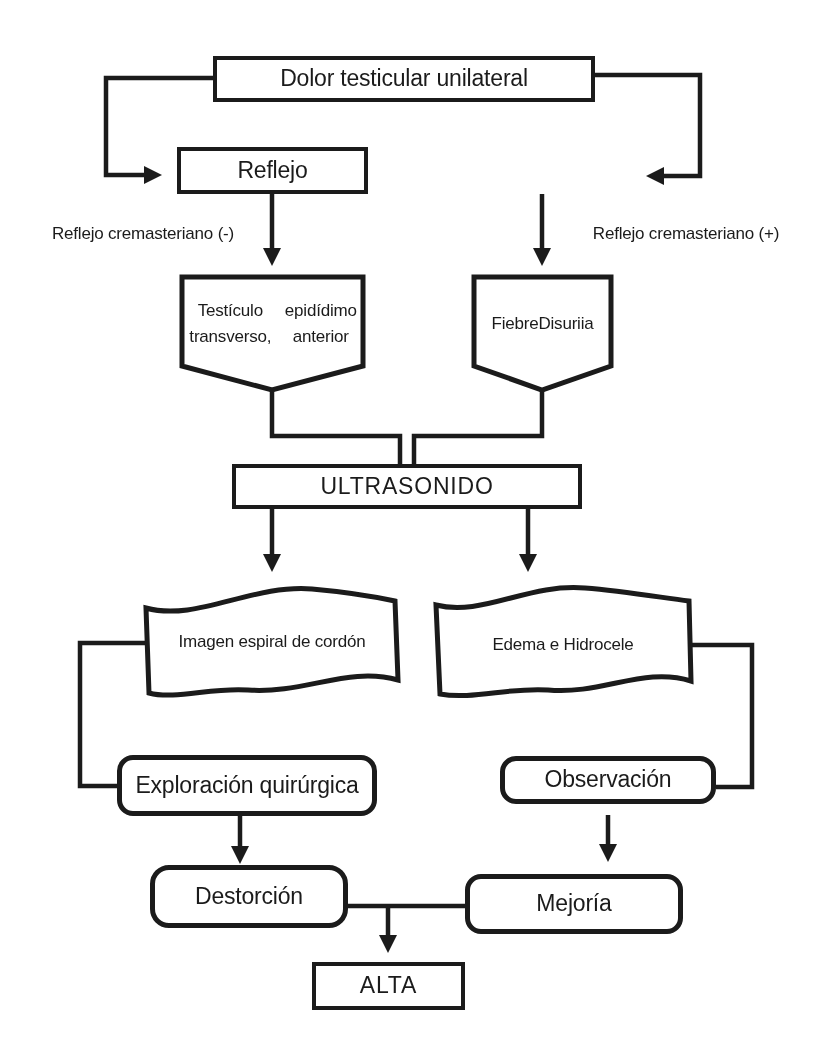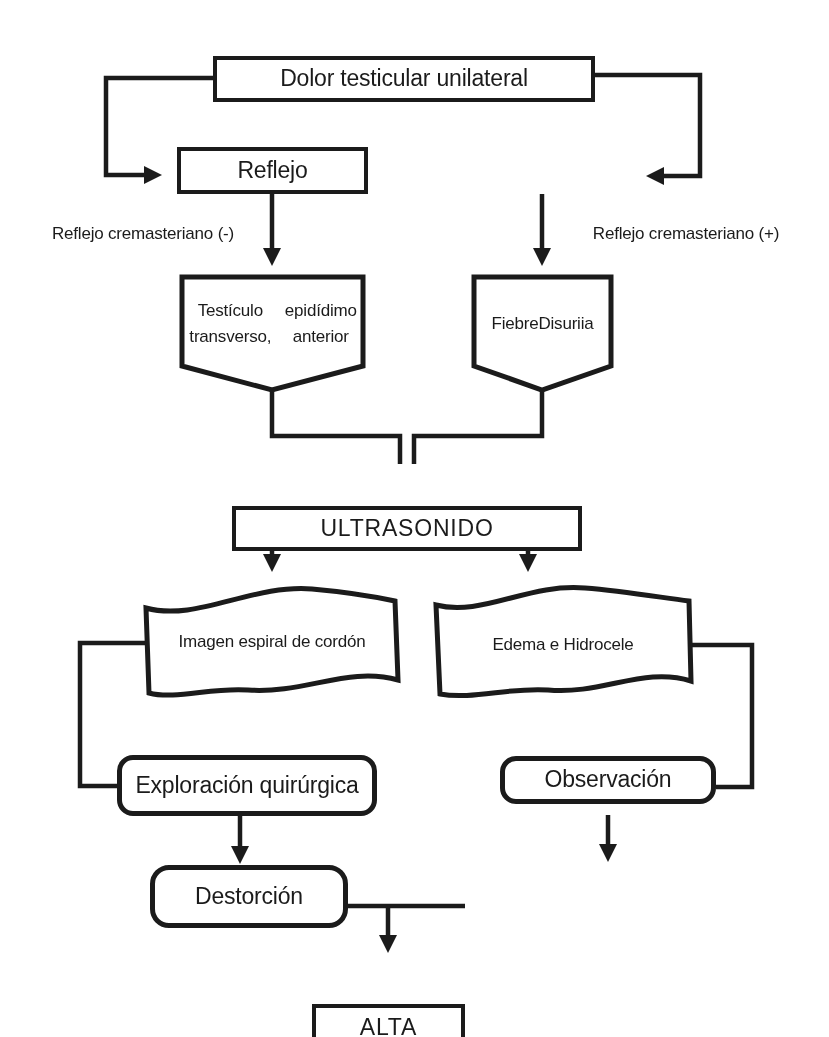--- a/index.html
+++ b/index.html
@@ -39,21 +39,21 @@
     position: absolute;
     display: flex;
     flex-direction: row;
     align-items: center;
     justify-content: center;
     text-align: center;
     font-size: 17px;
     letter-spacing: -0.2px;
     line-height: 26px;
   }
-  .caps { letter-spacing: 0.8px; margin-top: 42px; }
+  .caps { letter-spacing: 0.8px; }
 </style>
 </head>
 <body>
 
 <div class="stage">
 
   <svg width="829" height="1037" viewBox="0 0 829 1037">
     <g fill="none" stroke="#1b1b1b" stroke-width="4.5">
       <path d="M 213,78 H 106 V 175 H 145"></path>
       <path d="M 593,75 H 700 V 176 H 663"></path>
@@ -132,18 +132,21 @@
   </div>
 
   <div class="node rounded" style="left:500px; top:756px; width:216px; height:48px;">
     <span>Observación</span>
   </div>
 
   <div class="node rounded" style="left:150px; top:865px; width:198px; height:63px;border-radius:19px;">
     <span>Destorción</span>
   </div>
 
+  <div class="node rounded" style="left:465px; top:874px; width:218px; height:60px;">
+    <span>Mejoría</span>
+  </div>
 
   <div class="node caps" style="left:312px; top:962px; width:153px; height:48px;">
     <span>ALTA</span>
   </div>
 
 </div>
 
 </body></html>

